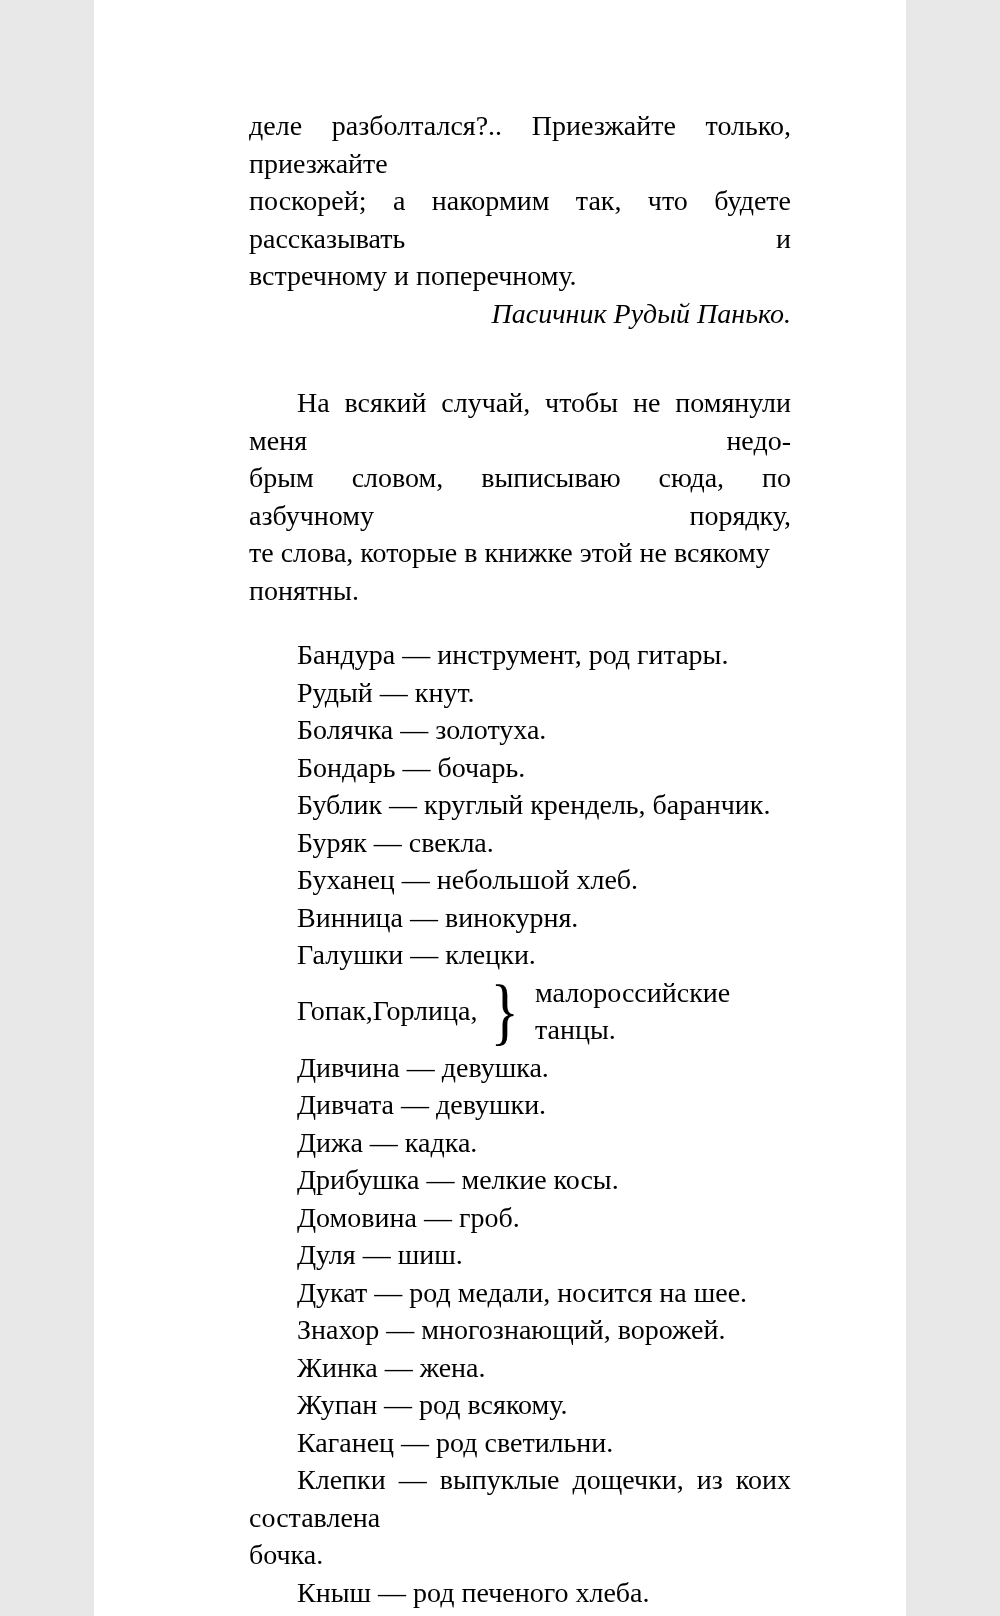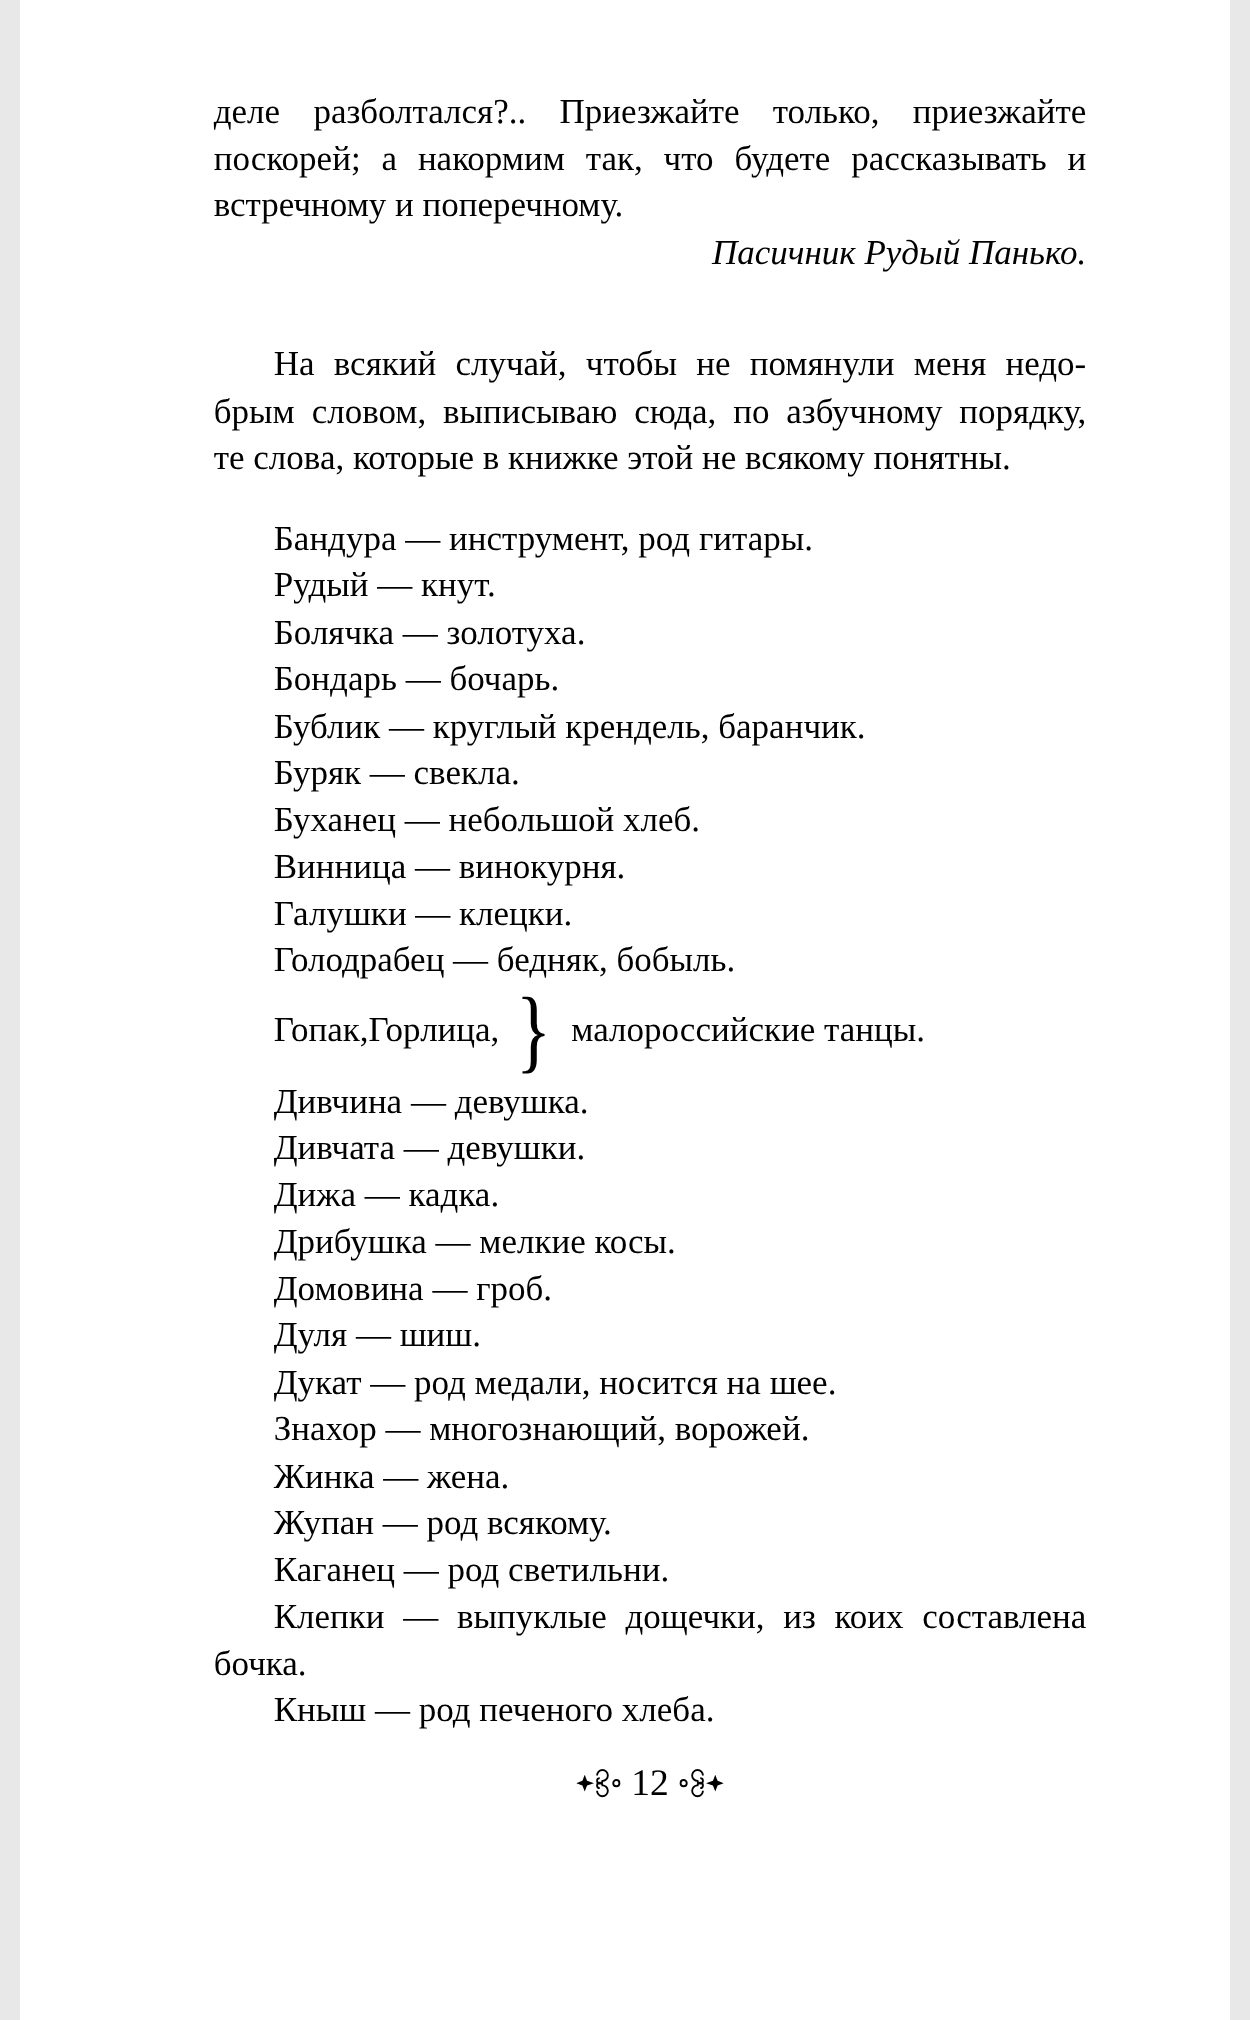--- a/index.html
+++ b/index.html
@@ -1,23 +1,23 @@
 <!DOCTYPE html>
 <html><head>
 <meta charset="utf-8">
 <style>
   html, body { margin: 0; padding: 0; background: #e8e8e8; }
   .page {
     position: relative;
-    width: 968px;
+    width: 812px;
     height: 1616px;
     margin: 0 auto;
     background: #ffffff;
     box-sizing: border-box;
-    padding: 71px 115px 0 155px;
+    padding: 107px 115px 0 155px;
     font-family: "Liberation Serif", "DejaVu Serif", serif;
     font-size: 28px;
     line-height: 37.5px;
     color: #000000;
     overflow: hidden;
   }
   .line { min-height: 37.5px; }
   .just { text-align: justify; text-align-last: justify; }
   .indent { text-indent: 48px; }
   .signature { text-align: right; font-style: italic; }
@@ -74,21 +74,20 @@
   <div class="glossary">
     <div class="line indent">Бандура — инструмент, род гитары.</div>
     <div class="line indent">Рудый — кнут.</div>
     <div class="line indent">Болячка — золотуха.</div>
     <div class="line indent">Бондарь — бочарь.</div>
     <div class="line indent">Бублик — круглый крендель, баранчик.</div>
     <div class="line indent">Буряк — свекла.</div>
     <div class="line indent">Буханец — небольшой хлеб.</div>
     <div class="line indent">Винница — винокурня.</div>
     <div class="line indent">Галушки — клецки.</div>
-    <div class="line indent">Голодрабец — бедняк, бобыль.</div>
 
     <div class="brace-group">
       <div class="terms">
         <div class="line">Гопак,</div>
         <div class="line">Горлица,</div>
       </div>
       <div class="brace">}</div>
       <div class="brace-def">малороссийские танцы.</div>
     </div>
 

